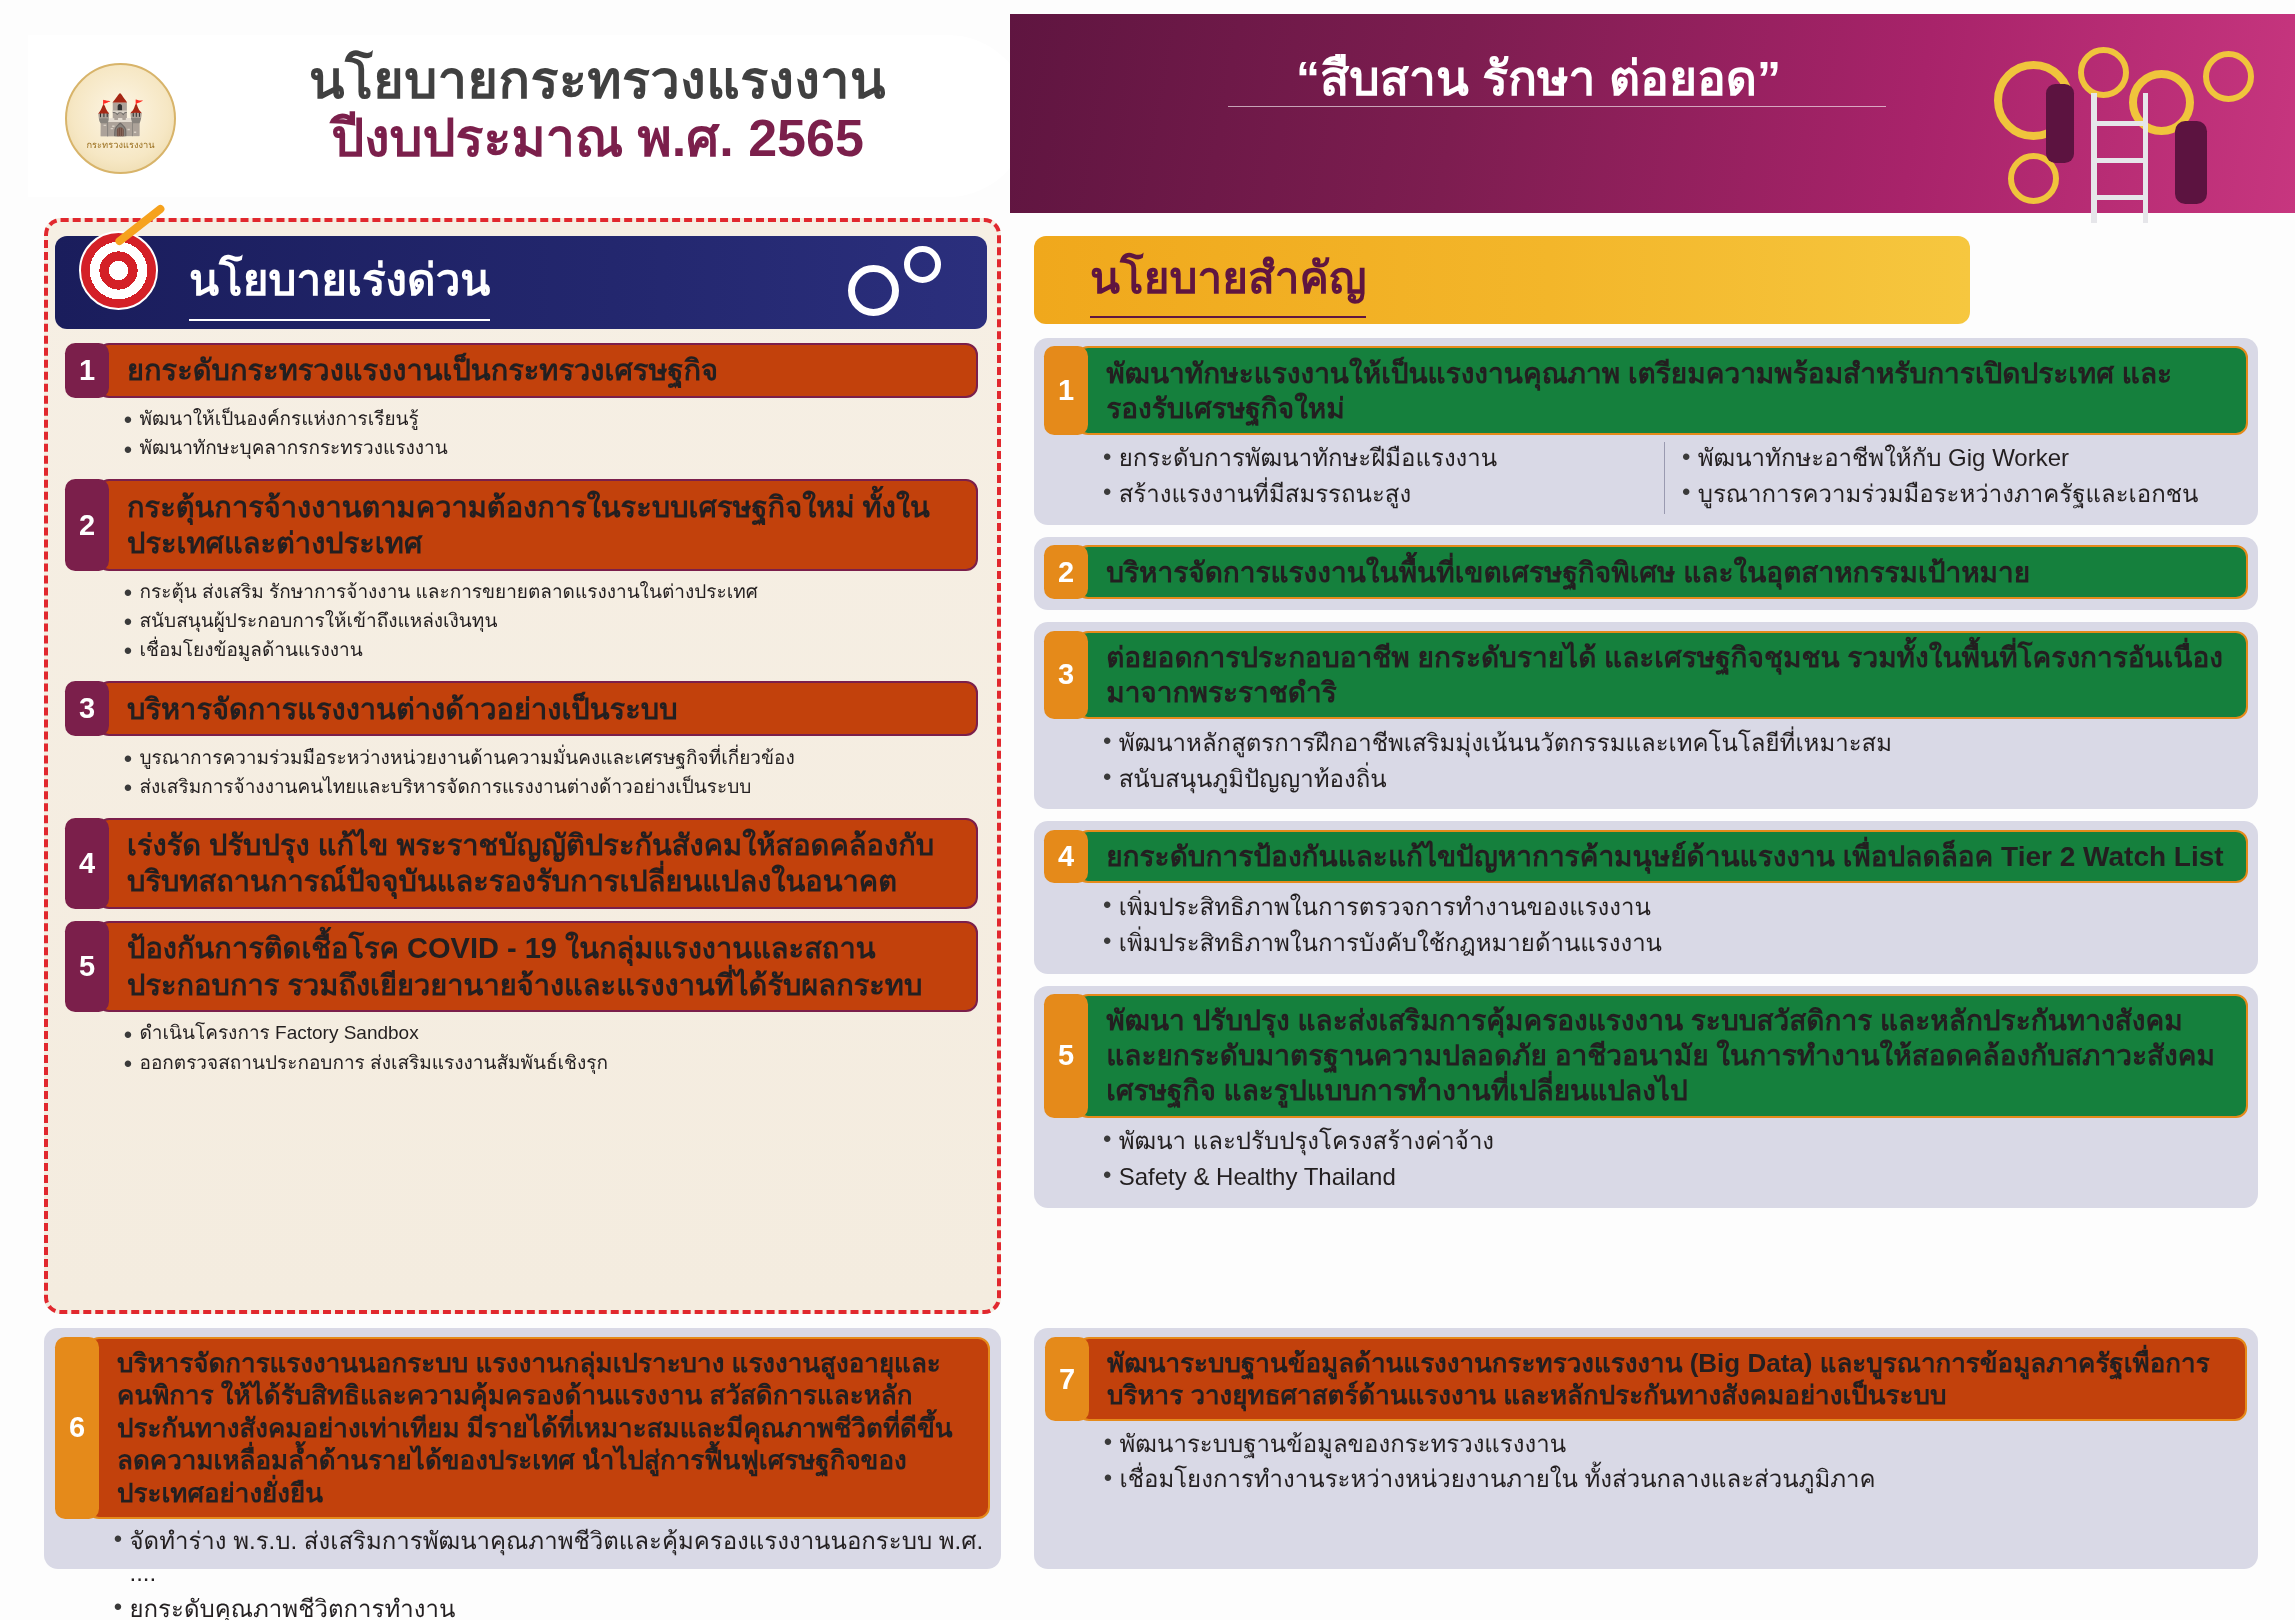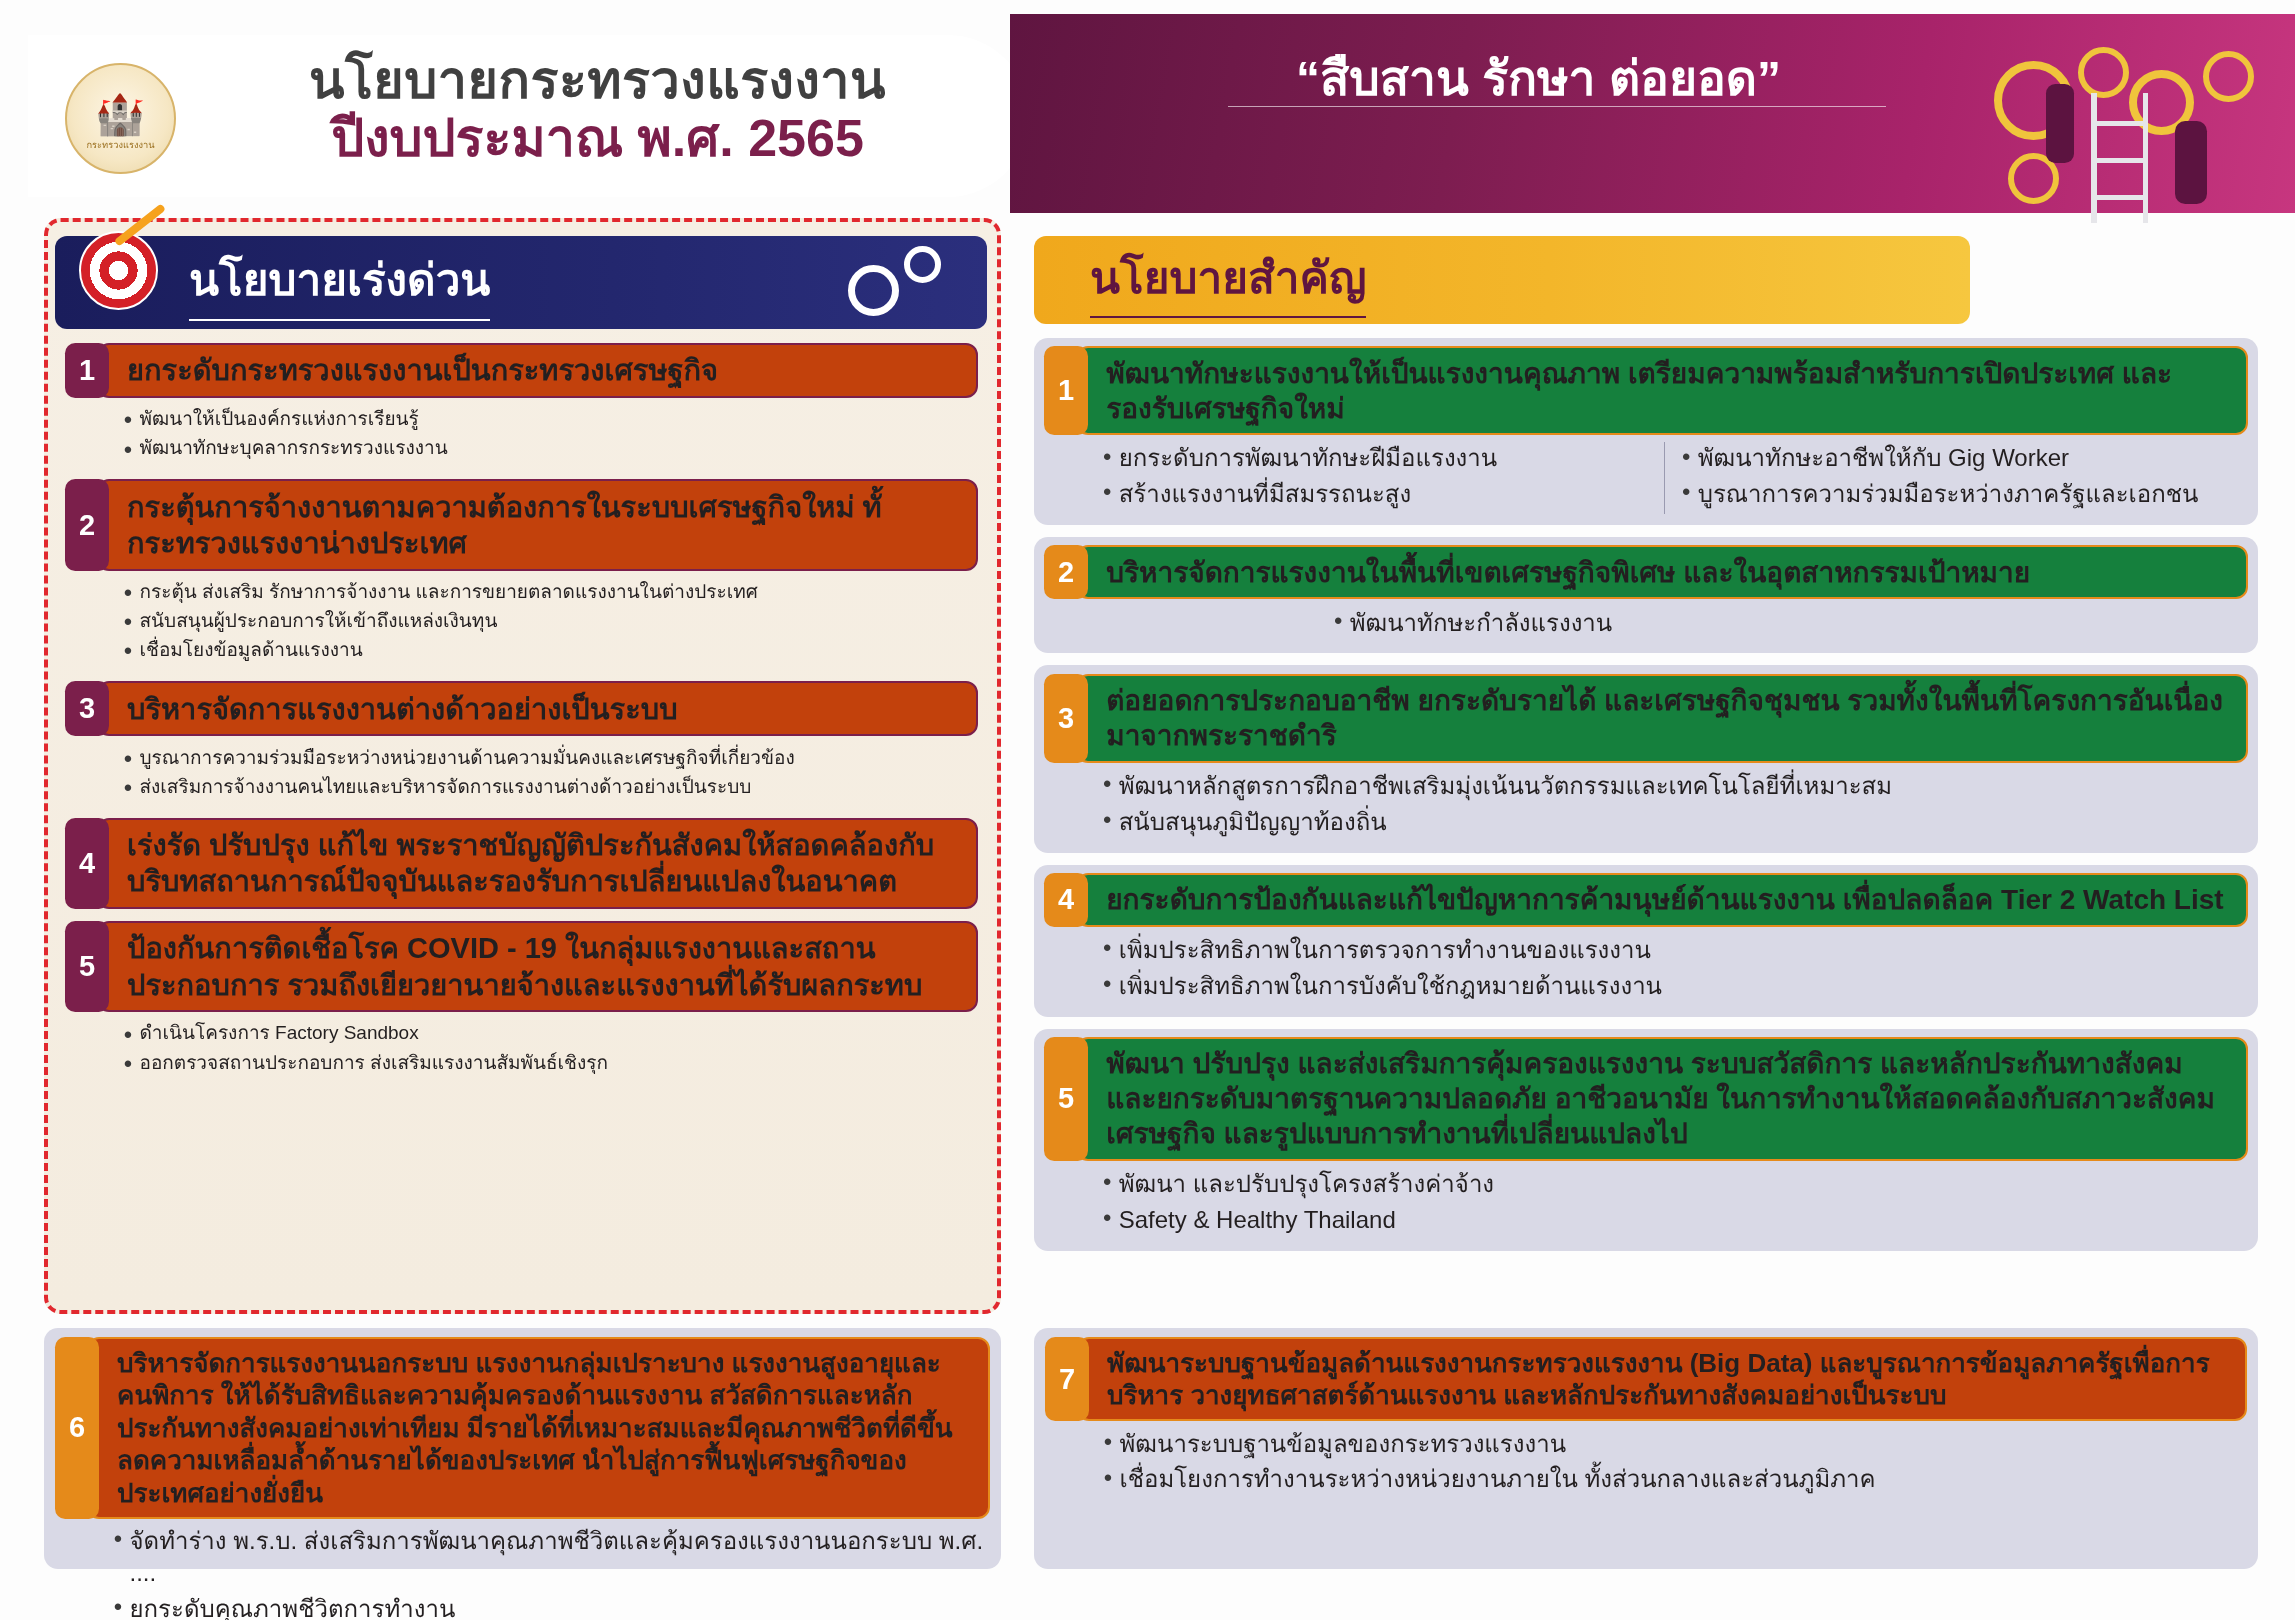--- a/index.html
+++ b/index.html
@@ -244,21 +244,21 @@
       </div>
       <ul class="bullets">
         <li>พัฒนาให้เป็นองค์กรแห่งการเรียนรู้</li>
         <li>พัฒนาทักษะบุคลากรกระทรวงแรงงาน</li>
       </ul>
     </div>
 
     <div class="item">
       <div class="item-head">
         <div class="num">2</div>
-        <div class="titlebox">กระตุ้นการจ้างงานตามความต้องการในระบบเศรษฐกิจใหม่ ทั้กระทรวงแรงงาน่างประเทศ</div>
+        <div class="titlebox">กระตุ้นการจ้างงานตามความต้องการในระบบเศรษฐกิจใหม่ ทั้งในประเทศและต่างประเทศ</div>
       </div>
       <ul class="bullets">
         <li>กระตุ้น ส่งเสริม รักษาการจ้างงาน และการขยายตลาดแรงงานในต่างประเทศ</li>
         <li>สนับสนุนผู้ประกอบการให้เข้าถึงแหล่งเงินทุน</li>
         <li>เชื่อมโยงข้อมูลด้านแรงงาน</li>
       </ul>
     </div>
 
     <div class="item">
       <div class="item-head">
@@ -312,23 +312,20 @@
           <li>บูรณาการความร่วมมือระหว่างภาครัฐและเอกชน</li>
         </ul>
       </div>
     </div>
 
     <div class="rcard">
       <div class="item-head">
         <div class="num">2</div>
         <div class="titlebox">บริหารจัดการแรงงานในพื้นที่เขตเศรษฐกิจพิเศษ และในอุตสาหกรรมเป้าหมาย</div>
       </div>
-      <ul class="bullets" style="text-align:left; padding-left:287px;">
-        <li>พัฒนาทักษะกำลังแรงงาน</li>
-      </ul>
     </div>
 
     <div class="rcard">
       <div class="item-head">
         <div class="num">3</div>
         <div class="titlebox">ต่อยอดการประกอบอาชีพ ยกระดับรายได้ และเศรษฐกิจชุมชน รวมทั้งในพื้นที่โครงการอันเนื่องมาจากพระราชดำริ</div>
       </div>
       <ul class="bullets">
         <li>พัฒนาหลักสูตรการฝึกอาชีพเสริมมุ่งเน้นนวัตกรรมและเทคโนโลยีที่เหมาะสม</li>
         <li>สนับสนุนภูมิปัญญาท้องถิ่น</li>

